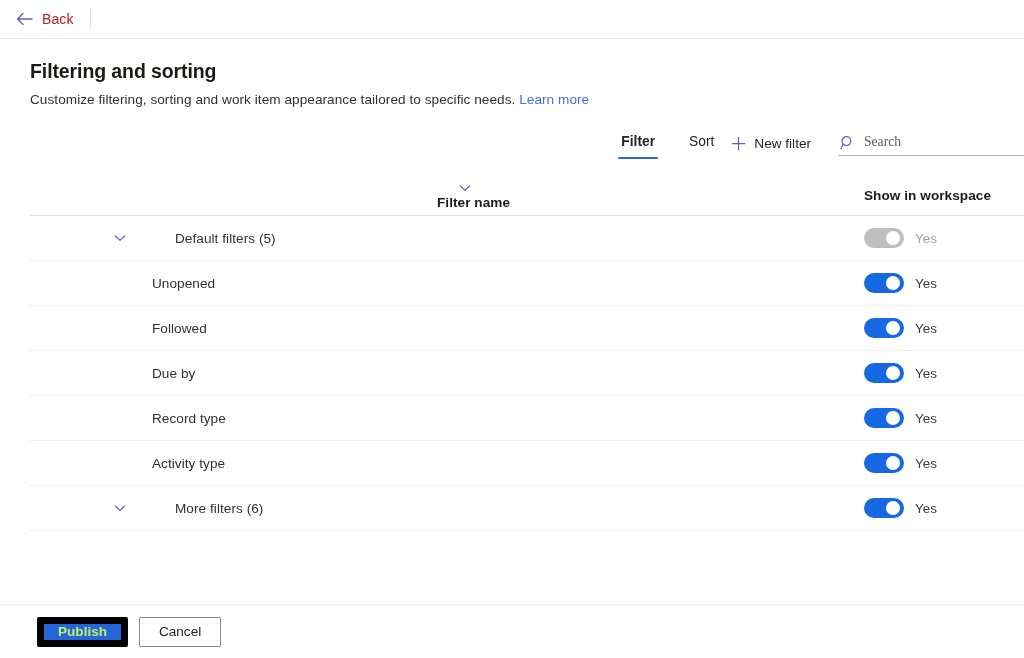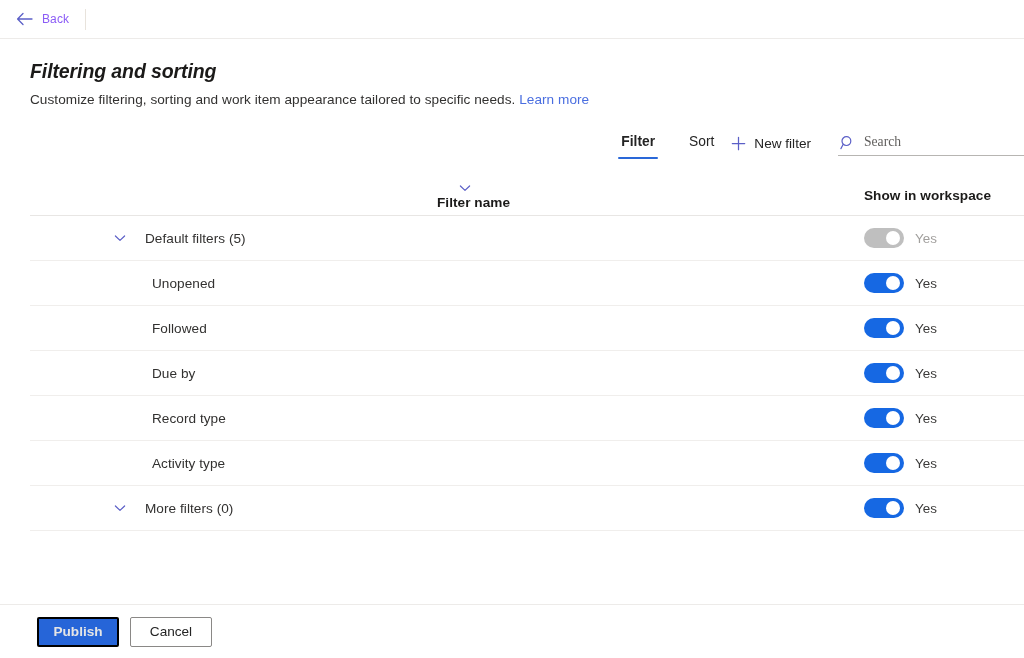--- a/index.html
+++ b/index.html
@@ -26,41 +26,40 @@
     align-items: center;
     gap: 9px;
     padding: 4px 6px;
     cursor: pointer;
   }
   .back-arrow {
     width: 17px; height: 14px;
     display: block;
   }
   .back-label {
-    font-size: 12px;
-    color: #8b5cf6;
+    font-size: 14px;
+    color: #b91c1c;
     letter-spacing: .1px;
   }
   .topbar-divider {
     width: 1px;
     height: 21px;
     background: #e8e3dc;
     margin-left: 10px;
   }
 
   
   .page-head {
     padding: 21px 30px 0 30px;
   }
   .page-title {
     font-size: 19.5px;
     font-weight: 600;
     color: #1b1a19;
     letter-spacing: -.1px;
-    font-style: italic;
   }
   .page-sub {
     margin-top: 9px;
     font-size: 13.6px;
     color: #323130;
     letter-spacing: .05px;
   }
   .learn-more {
     color: #4a6ee0;
     text-decoration: none;
@@ -173,21 +172,21 @@
   }
   .chev-slot {
     width: 32px;
     display: flex;
     align-items: center;
     justify-content: flex-start;
     flex: none;
     cursor: pointer;
   }
   .indent-0 { padding-left: 53px; flex-direction: column; }   
-  .indent-1 { padding-left: 83px; }   
+  .indent-1 { padding-left: 83px; gap: 30px; }   
   .label-name {
     font-size: 13.6px;
     color: #323130;
     letter-spacing: .05px;
   }
   .row.header .label-name { font-weight: 600; color:#1b1a19; }
   .label-indent-child { padding-left: 122px; }
   .header-toggle-label {
     font-size: 13.6px;
     font-weight: 600;
@@ -236,22 +235,22 @@
     font-family: inherit;
     font-size: 13.6px;
     height: 30px;
     min-width: 82px;
     padding: 0 14px;
     border-radius: 2px;
     cursor: pointer;
   }
   .btn-primary {
     background: #2665d8;
-    color: #e5e5e5;
-    border: 2px solid #000000;
+    color: #bef264;
+    border: 7px solid #000000;
     font-weight: 600;
   }
   .btn-secondary {
     background: #ffffff;
     color: #242424;
     border: 1px solid #8a8886;
   }
 </style>
 </head>
 <body>
@@ -403,21 +402,21 @@
     </div>
   </div>
 
   <div class="row">
     <div class="cell-name indent-1">
       <span class="chev-slot">
         <svg class="chev" viewBox="0 0 14 14" fill="none">
           <path d="M2.4 5 L7 9.4 L11.6 5" stroke="#5b5fc7" stroke-width="1.2" stroke-linecap="round" stroke-linejoin="round"></path>
         </svg>
       </span>
-      <span class="label-name">More filters (0)</span>
+      <span class="label-name">More filters (6)</span>
     </div>
     <div class="cell-toggle">
       <div class="toggle">
         <div class="knob"></div>
       </div>
       <span class="toggle-text">Yes</span>
     </div>
   </div>
 
 </div>

